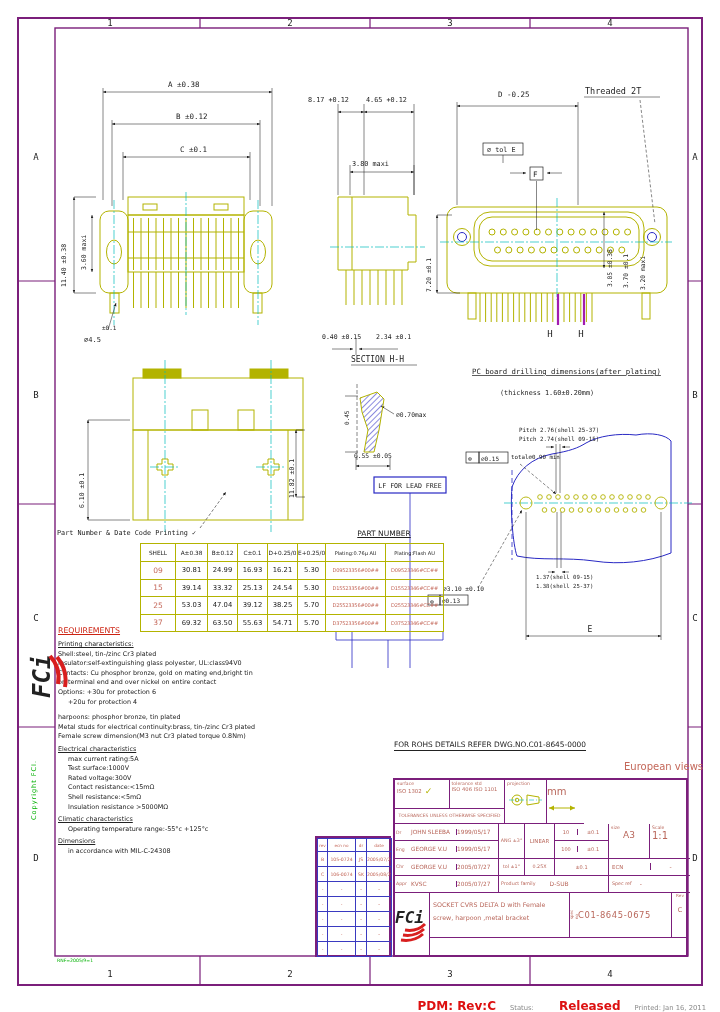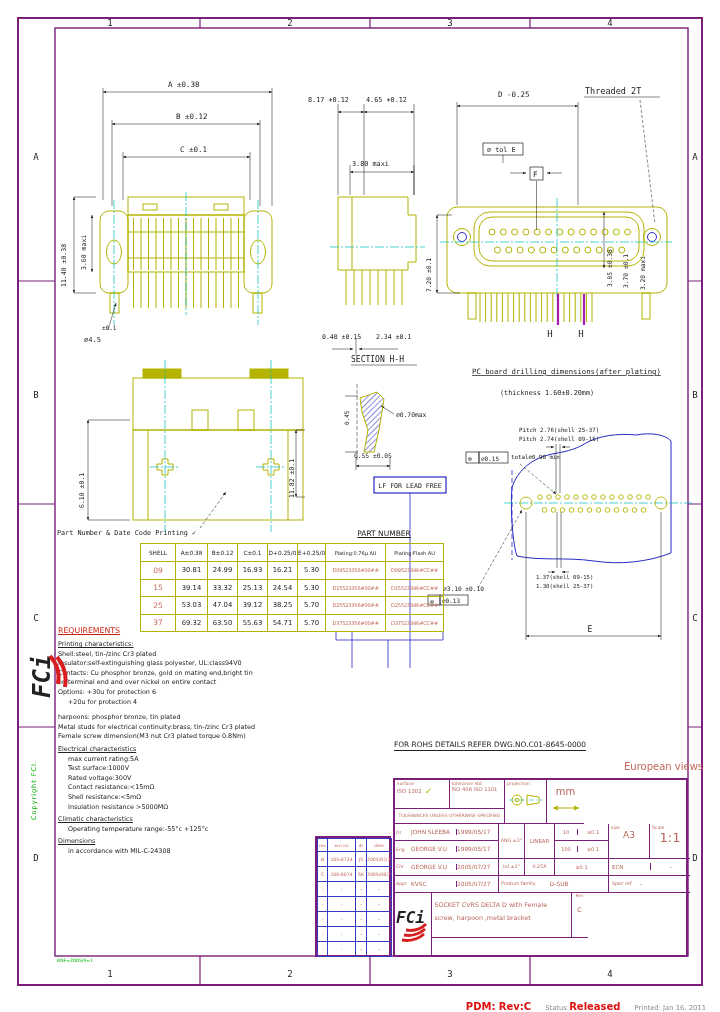--- a/index.html
+++ b/index.html
@@ -44,21 +44,21 @@
   .tb{position:absolute;left:393px;top:778px;width:295px;height:179px;border:2px solid #7b1f7b;
      box-sizing:border-box;color:#b9675b;}
   .tb *{box-sizing:border-box;}
   .tb .row{display:flex;}
   .tb .c{border-right:1px solid #7b1f7b;border-bottom:1px solid #7b1f7b;position:relative;}
   .lbl{font-size:4.6px;color:#b9675b;}
   .v-center{display:flex;align-items:center;justify-content:center;}
   
   .pdmbar{position:absolute;left:0;top:995px;width:706px;display:flex;justify-content:flex-end;
     align-items:baseline;gap:14px;}
-  .pdm-red{color:#dd1111;font-weight:bold;font-size:10px;}
+  .pdm-red{color:#dd1111;font-weight:bold;font-size:12px;margin-left:25px;}
   .pdm-gray{color:#8a8a8a;font-size:6.8px;}
   .stamp{position:absolute;left:57px;top:958px;font-size:4.6px;color:#00b000;}
   .copyv{position:absolute;left:30px;top:700px;width:120px;font-size:6.5px;color:#00b000;
     letter-spacing:1px;transform:rotate(-90deg) translateX(-120px);transform-origin:left top;white-space:nowrap;}
   .fci-rot{position:absolute;left:26px;top:636px;transform:rotate(-90deg);transform-origin:32px 32px;}
 </style>
 </head>
 <body>
 
 <div class="sheet">
@@ -517,21 +517,21 @@
     </div>
     <div class="c" style="width:42px;padding:1px 2px">
       <div class="lbl">projection</div>
       <svg width="36" height="26">
         <circle cx="10" cy="14" r="5" stroke="#b3b300" fill="none"></circle>
         <circle cx="10" cy="14" r="1.8" stroke="#b3b300" fill="none"></circle>
         <path d="M20,9 L32,11 V17 L20,19 Z" stroke="#b3b300" fill="none"></path>
         <path d="M2,14H35" stroke="#00bcbc" stroke-width="0.6" stroke-dasharray="5 2 1 2" fill="none"></path>
       </svg>
     </div>
-    <div class="c" style="width:37px;border-right:none;text-align:center">
+    <div class="c" style="width:37px;border-right:none;text-align:left">
       <div style="font-size:10px;margin-top:6px">mm</div>
       <svg width="30" height="8">
         <path d="M2,4H28" stroke="#b3b300" stroke-width="1" fill="none"></path>
         <path d="M2,4l5,-2.5v5z M28,4l-5,-2.5v5z" fill="#b3b300"></path>
       </svg>
     </div>
   </div>
 
   <div class="row" style="height:69px">
     <div style="width:104px">
@@ -580,21 +580,21 @@
           </div>
         </div>
         <div style="width:81px">
           <div style="display:flex;height:34.5px">
             <div class="c" style="width:41px;padding:1px 2px">
               <div class="lbl">size</div>
               <div style="font-size:9px;text-align:center">A3</div>
             </div>
             <div class="c" style="width:40px;padding:1px 2px;border-right:none">
               <div class="lbl">Scale</div>
-              <div style="font-size:13px;text-align:center">1:1</div>
+              <div style="font-size:10px;">1:1</div>
             </div>
           </div>
           <div class="c" style="display:flex;height:17.25px;width:81px;align-items:center;border-right:none">
             <span style="width:41px;font-size:5.4px;padding-left:3px">ECN</span>
             <span style="flex:1;font-size:6px;text-align:center;border-left:1px solid #7b1f7b">-</span>
           </div>
         </div>
       </div>
       <div style="display:flex;height:17.25px">
         <div class="c" style="display:flex;width:110px;align-items:center">
@@ -617,20 +617,24 @@
         <path d="M8,29 q12,2 21,-6" stroke="#d81e1e" stroke-width="3" fill="none"></path>
         <path d="M6,34 q13,2 22,-6" stroke="#d81e1e" stroke-width="3" fill="none"></path>
       </svg>
     </div>
     <div style="width:258px">
       <div style="display:flex;height:45px">
         <div class="c" style="width:140px;padding:5px 3px;font-size:6.3px;line-height:13px">
           <div>SOCKET CVRS  DELTA D with Female</div>
           <div>screw, harpoon ,metal bracket</div>
         </div>
+        <div class="c" style="width:102px;display:flex;align-items:center">
+          <span style="font-size:4px;transform:rotate(-90deg);width:8px">spec no</span>
+          <span style="font-size:8.4px;letter-spacing:0.6px">C01-8645-0675</span>
+        </div>
         <div class="c" style="width:16px;border-right:none;text-align:center">
           <div style="font-size:4.2px">Rev</div>
           <div style="font-size:6.5px;margin-top:8px">C</div>
         </div>
       </div>
     </div>
   </div>
 </div>
 
 <div class="fci-rot">

